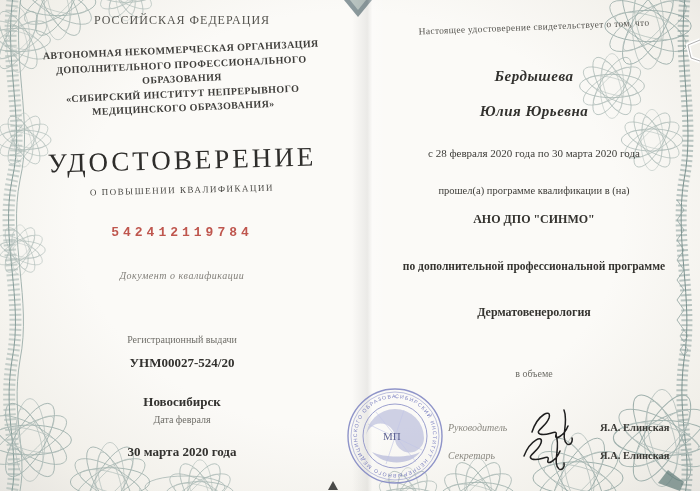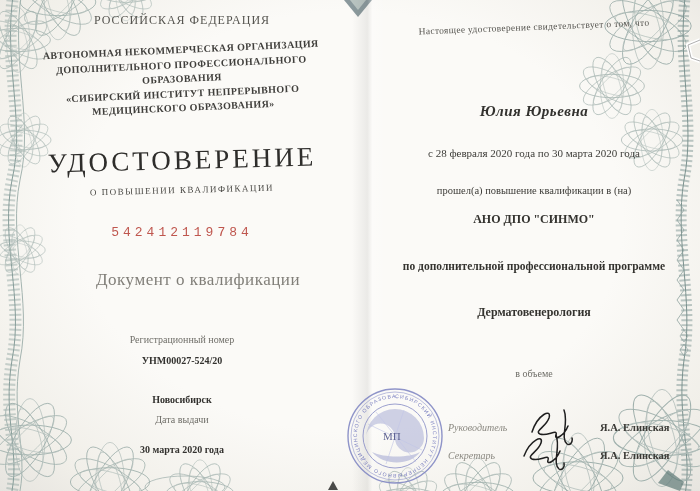--- a/index.html
+++ b/index.html
@@ -15,24 +15,24 @@
     pointer-events:none;}
   .txt{position:absolute;text-align:center;color:#3a3a38;}
   .left-col{left:22px;width:320px;}
   .right-col{left:380px;width:308px;}
   .small-caps{font-size:12px;letter-spacing:1px;color:#55544f;}
   .org{font-size:10px;font-weight:bold;line-height:14.5px;letter-spacing:.4px;
        color:#403f3c;transform:rotate(-2.6deg);}
   .doc-title{font-size:27px;letter-spacing:3px;color:#2e2d2b;transform:rotate(-1.5deg);}
   .doc-subtitle{font-size:9px;letter-spacing:1.5px;color:#4a4945;transform:rotate(-1.5deg);}
   .serial{font-family:"Liberation Mono","DejaVu Sans Mono",monospace;
-          font-size:13px;letter-spacing:4px;color:#bf564e;font-weight:normal;}
-  .qual{font-size:17px;color:#807e78;letter-spacing:.5px;padding-left:16px;}
+          font-size:13px;letter-spacing:4px;color:#bf564e;font-weight:bold;}
+  .qual{font-style:italic;font-size:10px;color:#807e78;letter-spacing:.5px;}
   .label{font-size:10px;color:#6f6e68;}
-  .value-bold{font-size:10px;font-weight:bold;color:#33322f;}
+  .value-bold{font-size:13px;font-weight:bold;color:#33322f;}
   .intro{font-size:9.5px;color:#53524d;transform:rotate(-2.2deg);letter-spacing:.3px;}
   .person{font-size:15px;font-weight:bold;font-style:italic;color:#33322f;letter-spacing:.5px;}
   .body-line{font-size:11px;color:#3d3c38;}
   .bold-line{font-size:11.5px;font-weight:bold;color:#34332f;}
   .sig-row{position:absolute;left:448px;width:240px;height:26px;display:flex;align-items:center;}
   .sig-role{font-style:italic;font-size:10px;color:#8a8880;width:78px;text-align:left;}
   .sig-name{font-size:10.5px;font-weight:bold;color:#3a3935;width:88px;text-align:left;margin-left:auto;}
   .sig-scribble{width:66px;height:100%;position:relative;}
   svg.deco{position:absolute;inset:0;pointer-events:none;}
 </style>
@@ -106,39 +106,40 @@
   </div>
 
   <div class="txt left-col doc-title" style="top:145px">УДОСТОВЕРЕНИЕ</div>
 
   <div class="txt left-col doc-subtitle" style="top:185px">О ПОВЫШЕНИИ КВАЛИФИКАЦИИ</div>
 
   <div class="txt left-col serial" style="top:225px">542412119784</div>
 
   <div class="txt left-col qual" style="top:270px">Документ о квалификации</div>
 
-  <div class="txt left-col label" style="top:334px">Регистрационный номер</div>
+  <div class="txt left-col label" style="top:334px">Регистрационный выдачи</div>
 
   <div class="txt left-col value-bold" style="top:355px">УНМ00027-524/20</div>
 
 
   <div class="txt left-col value-bold" style="top:394px">Новосибирск</div>
 
-  <div class="txt left-col label" style="top:414px">Дата выдачи</div>
+  <div class="txt left-col label" style="top:414px">Дата февраля</div>
 
   <div class="txt left-col value-bold" style="top:444px">30 марта 2020 года</div>
 
   <div class="txt right-col intro" style="top:22px">Настоящее удостоверение свидетельствует о том, что</div>
 
+  <div class="txt right-col person" style="top:68px">Бердышева</div>
 
   <div class="txt right-col person" style="top:103px">Юлия Юрьевна</div>
 
   <div class="txt right-col body-line" style="top:147px">с 28 февраля 2020 года по 30 марта 2020 года</div>
 
-  <div class="txt right-col body-line" style="top:185px;font-size:10.5px">прошел(а) повышение квалификации в (на)</div>
+  <div class="txt right-col body-line" style="top:185px;font-size:10.5px">прошел(а) программе квалификации в (на)</div>
 
   <div class="txt right-col bold-line" style="top:212px;font-size:12px">АНО ДПО "СИНМО"</div>
 
   <div class="txt right-col bold-line" style="top:260px">по дополнительной профессиональной программе</div>
 
   <div class="txt right-col bold-line" style="top:305px;font-size:12px">Дерматовенерология</div>
 
   <div class="txt right-col label" style="top:368px">в объеме</div>
 
 

